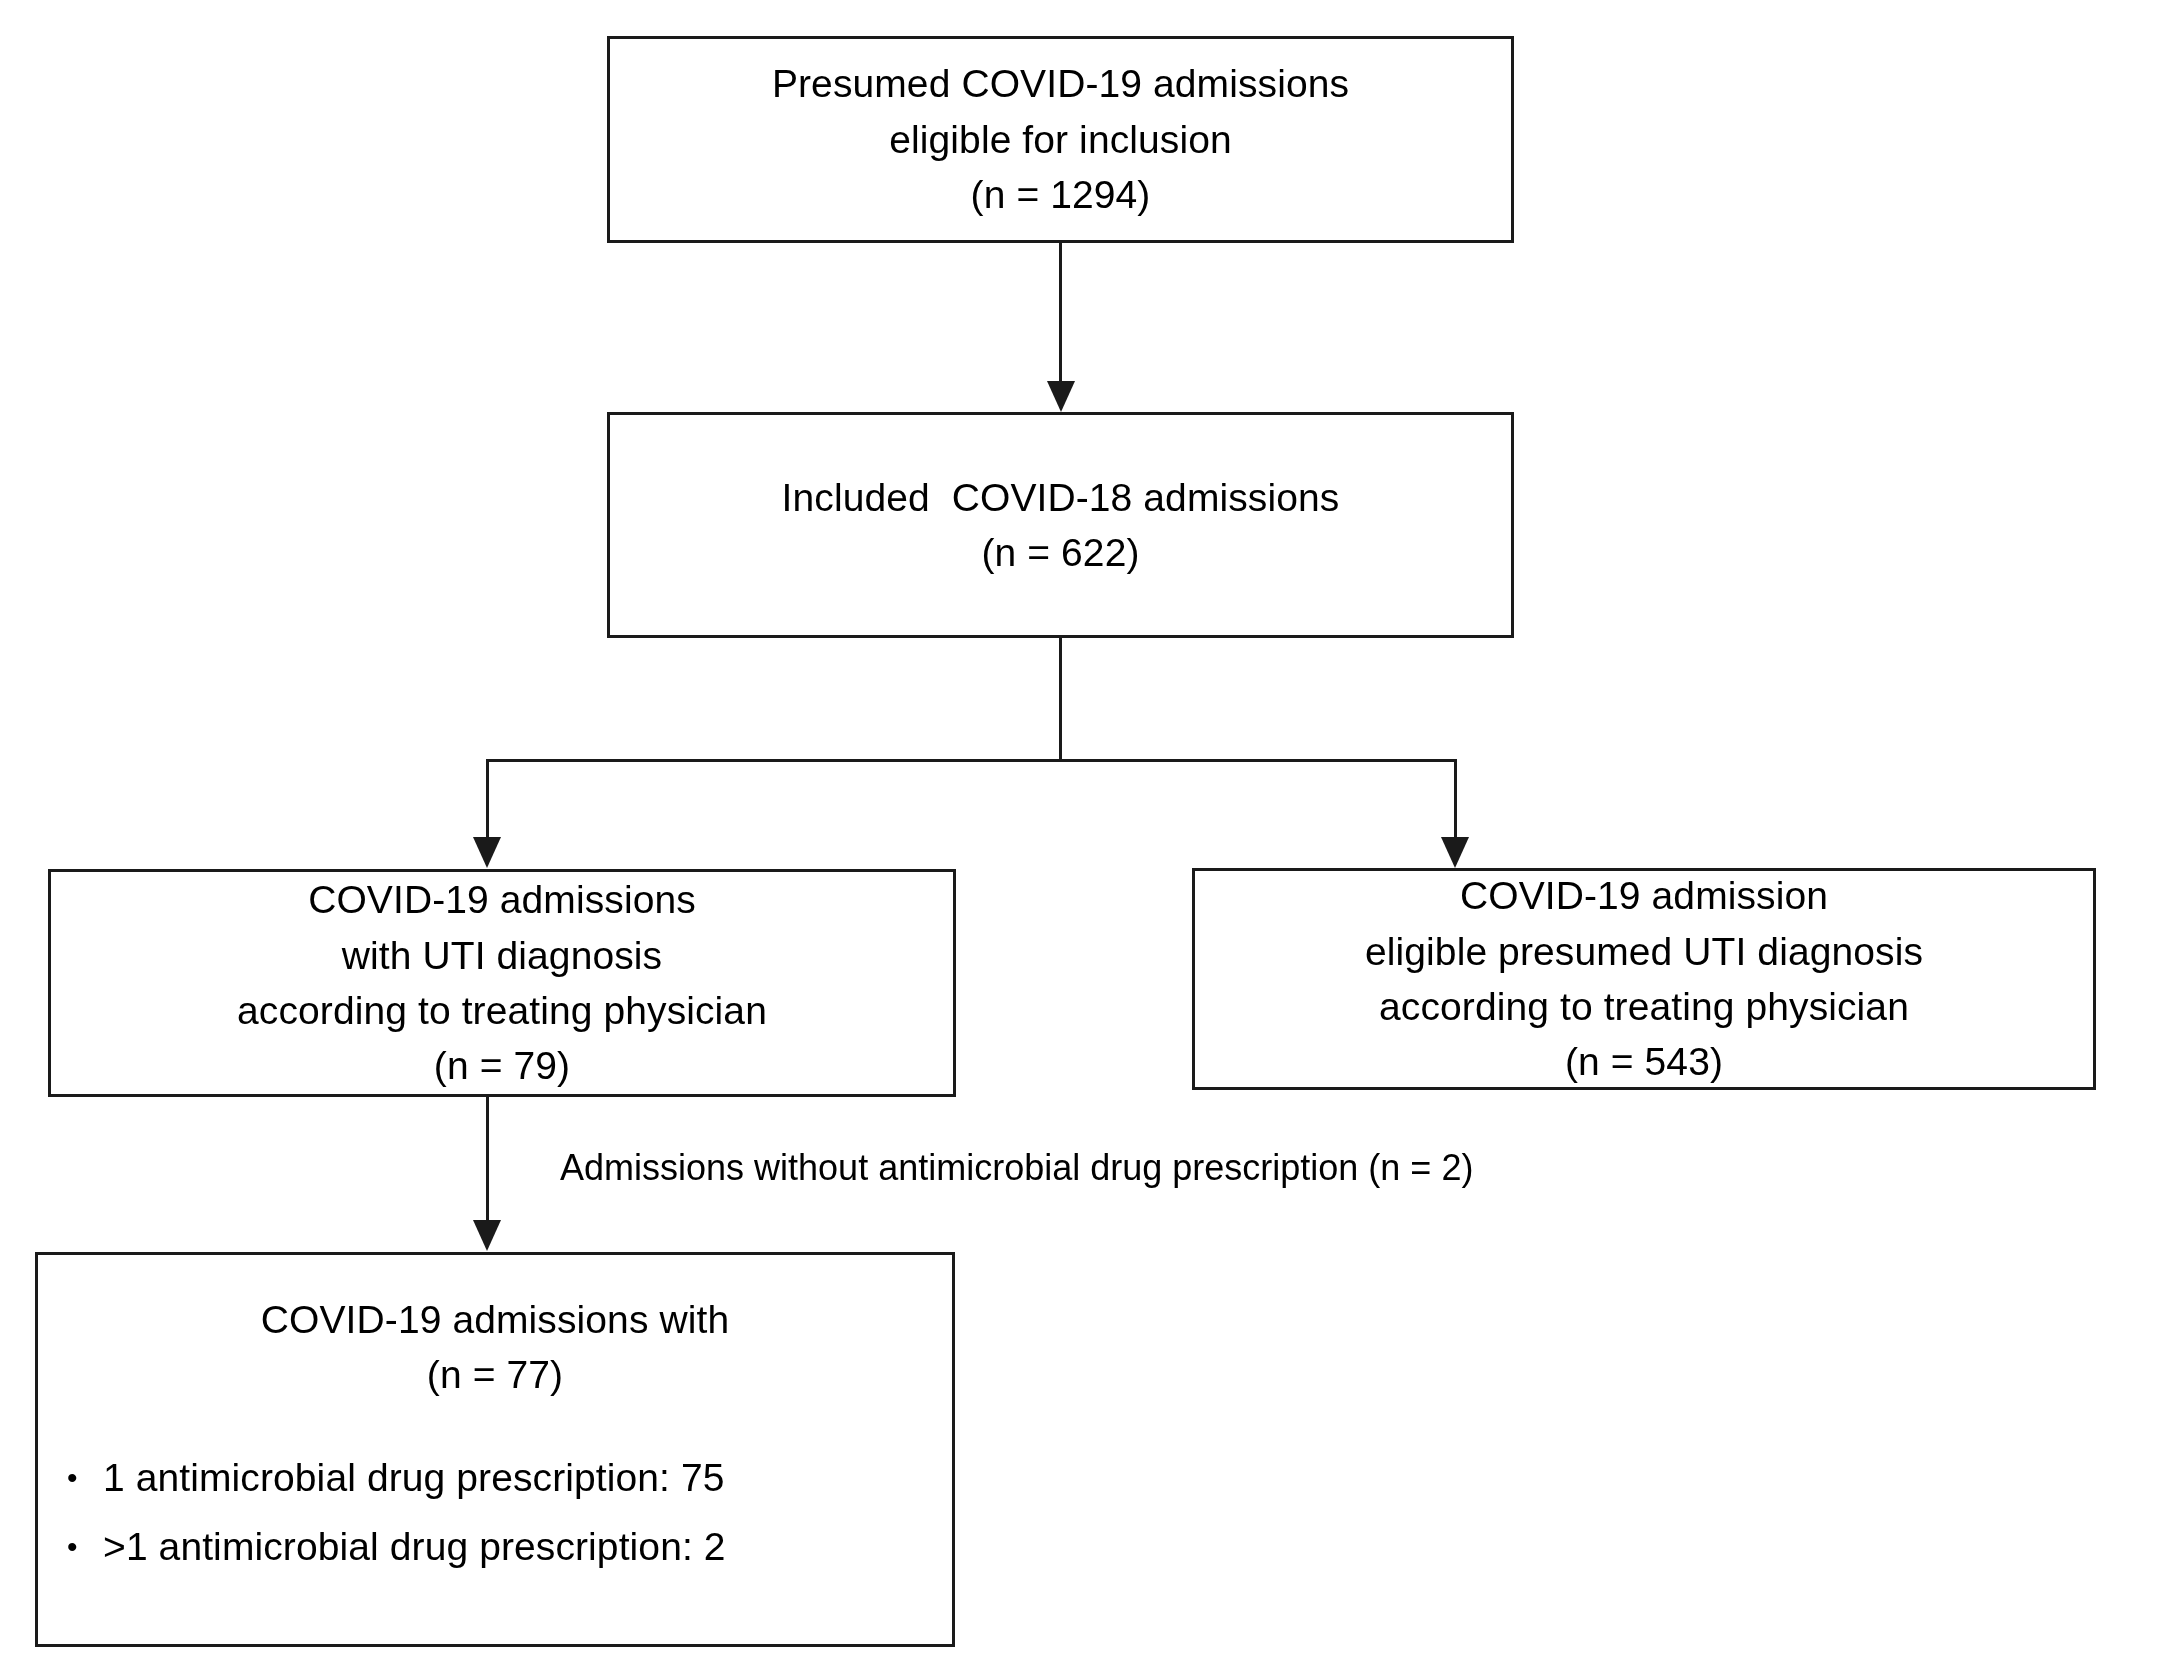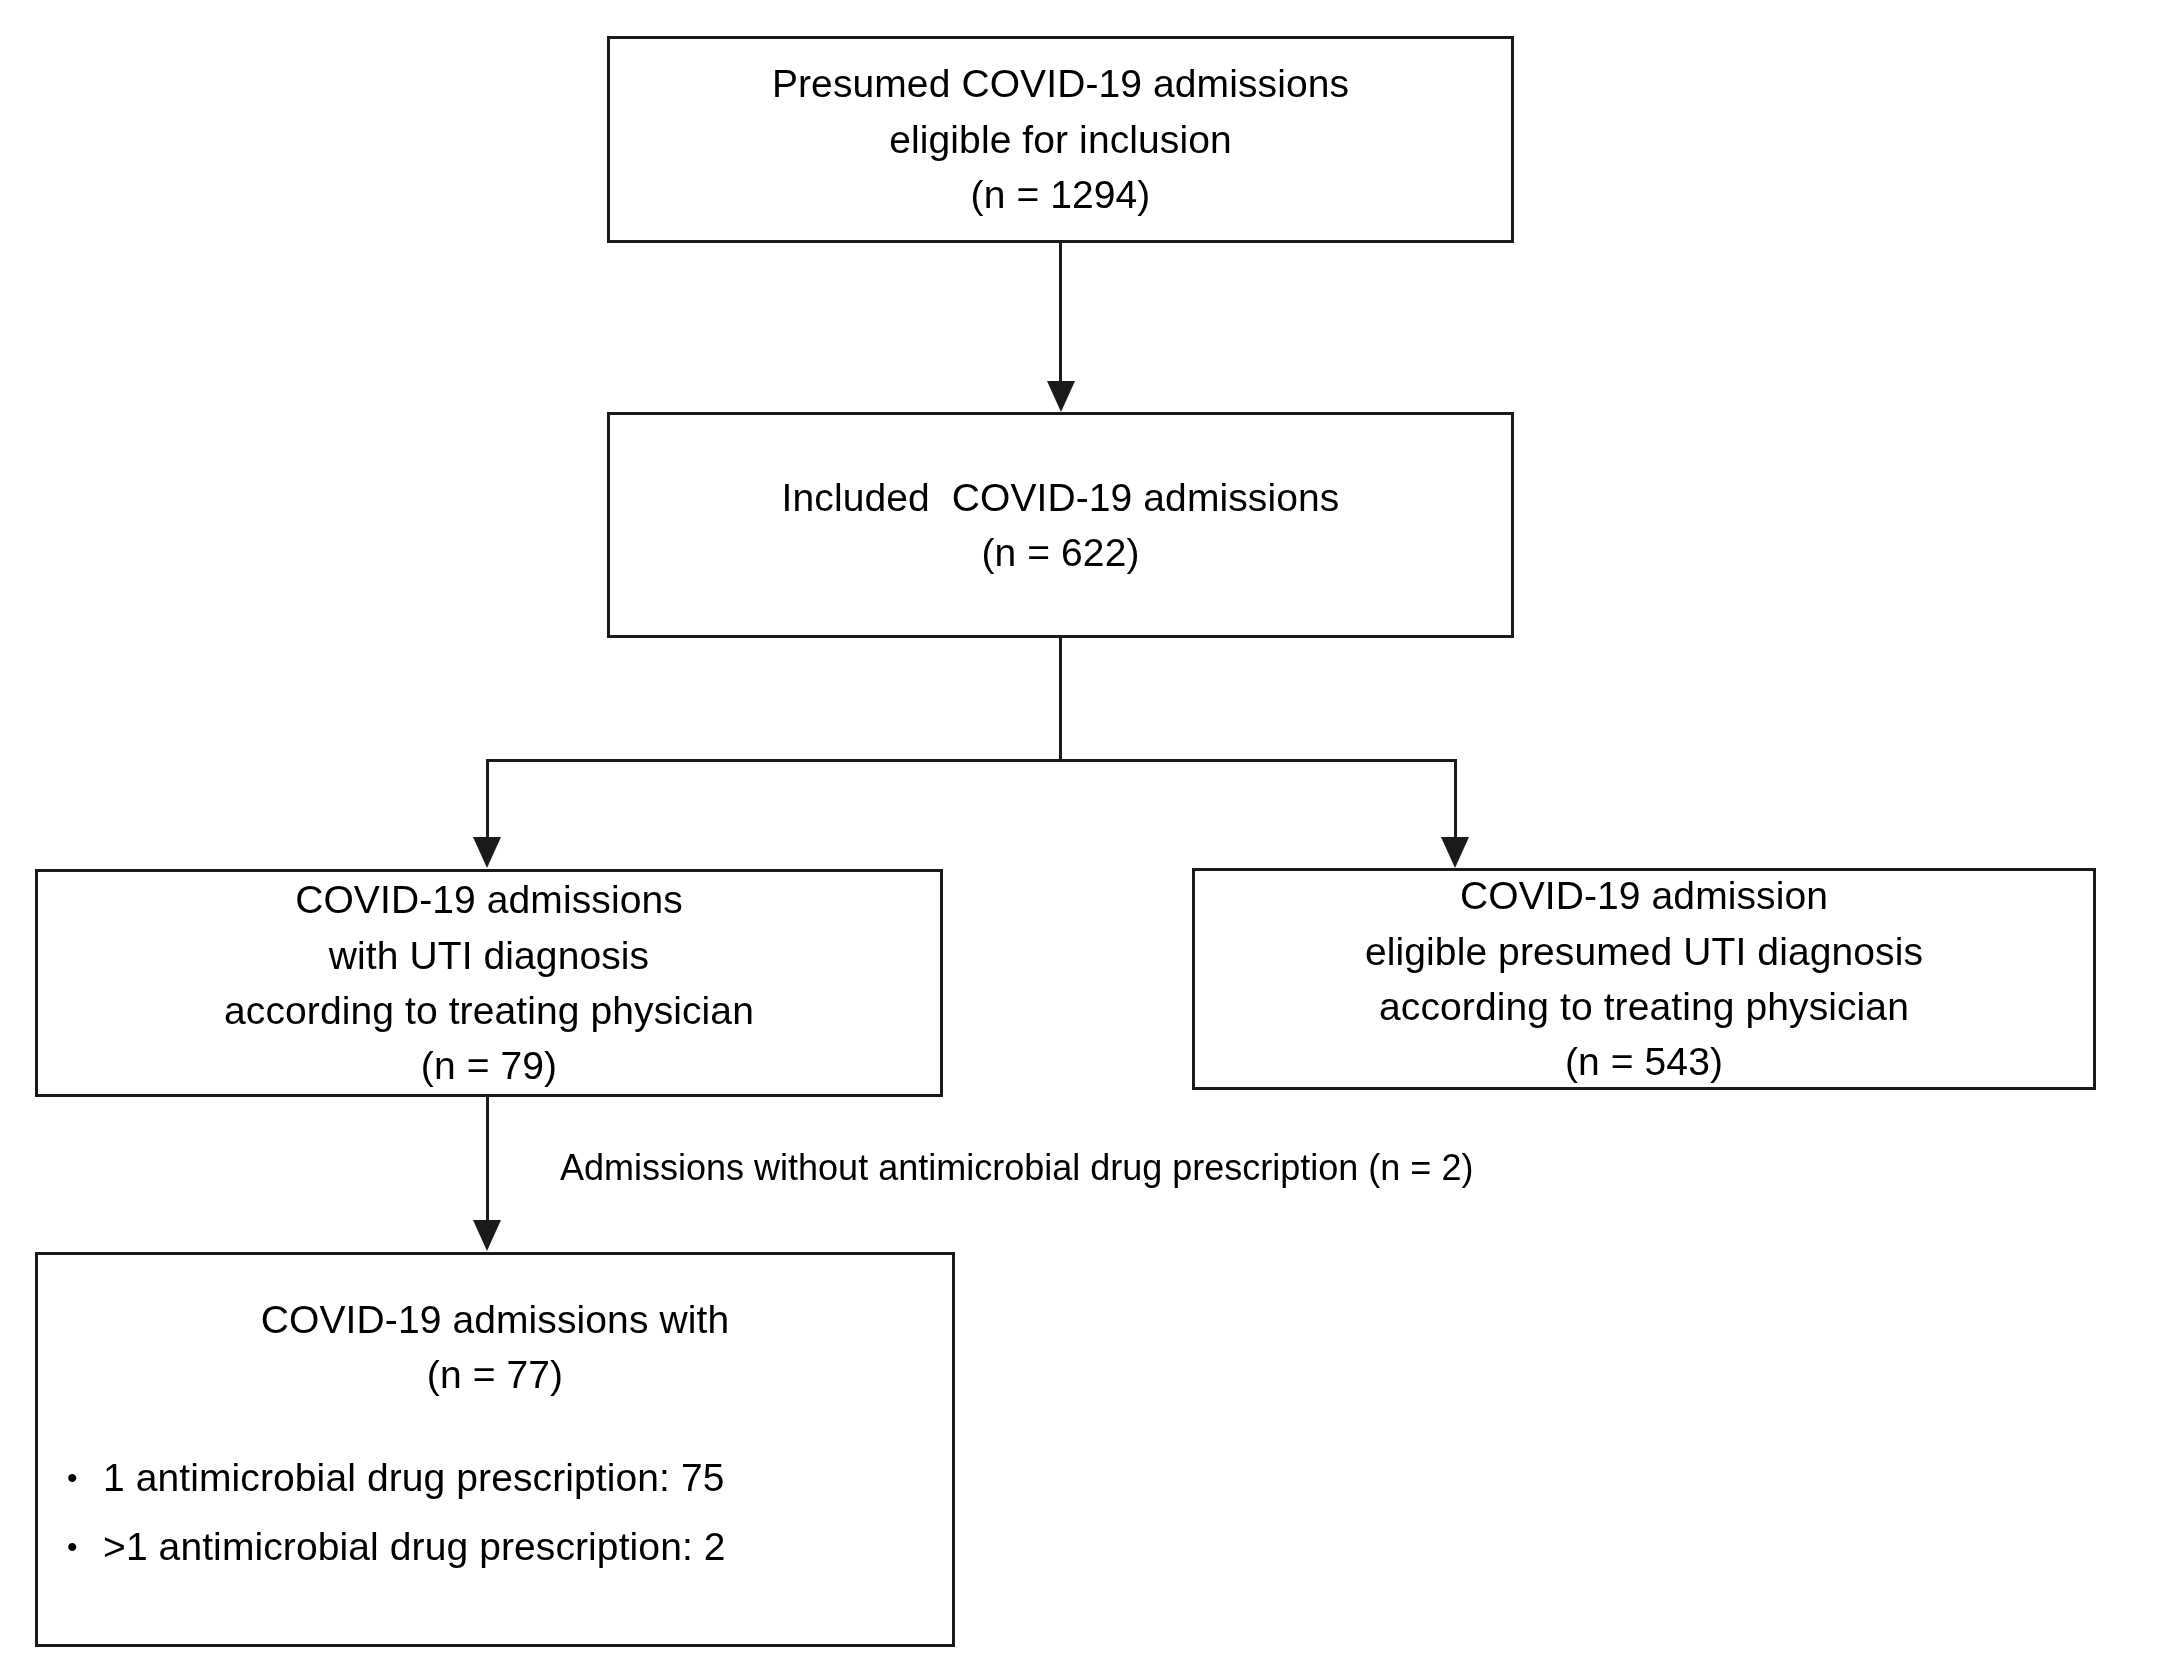--- a/index.html
+++ b/index.html
@@ -29,21 +29,21 @@
     text-align: center;
     line-height: 1.42;
     font-size: 39px;
     letter-spacing: 0.1px;
   }
   .node .line { display: block; white-space: pre; }
 
   
   #node-presumed    { left: 607px; top: 36px;   width: 907px; height: 207px; }
   #node-included    { left: 607px; top: 412px;  width: 907px; height: 226px; }
-  #node-uti         { left: 35px;   top: 869px; width: 908px; height: 228px; }
+  #node-uti         { left: 48px;   top: 869px; width: 908px; height: 228px; }
   #node-no-uti      { left: 1192px; top: 868px; width: 904px; height: 222px; }
   #node-amd         { left: 35px;   top: 1252px; width: 920px; height: 395px;
                       justify-content: flex-start; padding-top: 37px; }
 
   
   .amd-head { width: 100%; }
   .amd-bullets {
     margin-top: 47px;
     width: 100%;
     padding-left: 29px;
@@ -120,21 +120,21 @@
   <div class="node" id="node-presumed">
     <span class="line">Presumed COVID-19 admissions</span>
     <span class="line">eligible for inclusion</span>
     <span class="line">(n = 1294)</span>
   </div>
 
   <div class="vline" id="conn-1-2"></div>
   <div class="arrowhead" id="arrow-1-2"></div>
 
   <div class="node" id="node-included">
-    <span class="line">Included  COVID-19 admissions</span>
+    <span class="line">Included  COVID-18 admissions</span>
     <span class="line">(n = 622)</span>
   </div>
 
   <div class="vline" id="conn-2-branch"></div>
   <div class="hline" id="branch-bar"></div>
   <div class="vline" id="conn-branch-l"></div>
   <div class="arrowhead" id="arrow-branch-l"></div>
   <div class="vline" id="conn-branch-r"></div>
   <div class="arrowhead" id="arrow-branch-r"></div>
 

